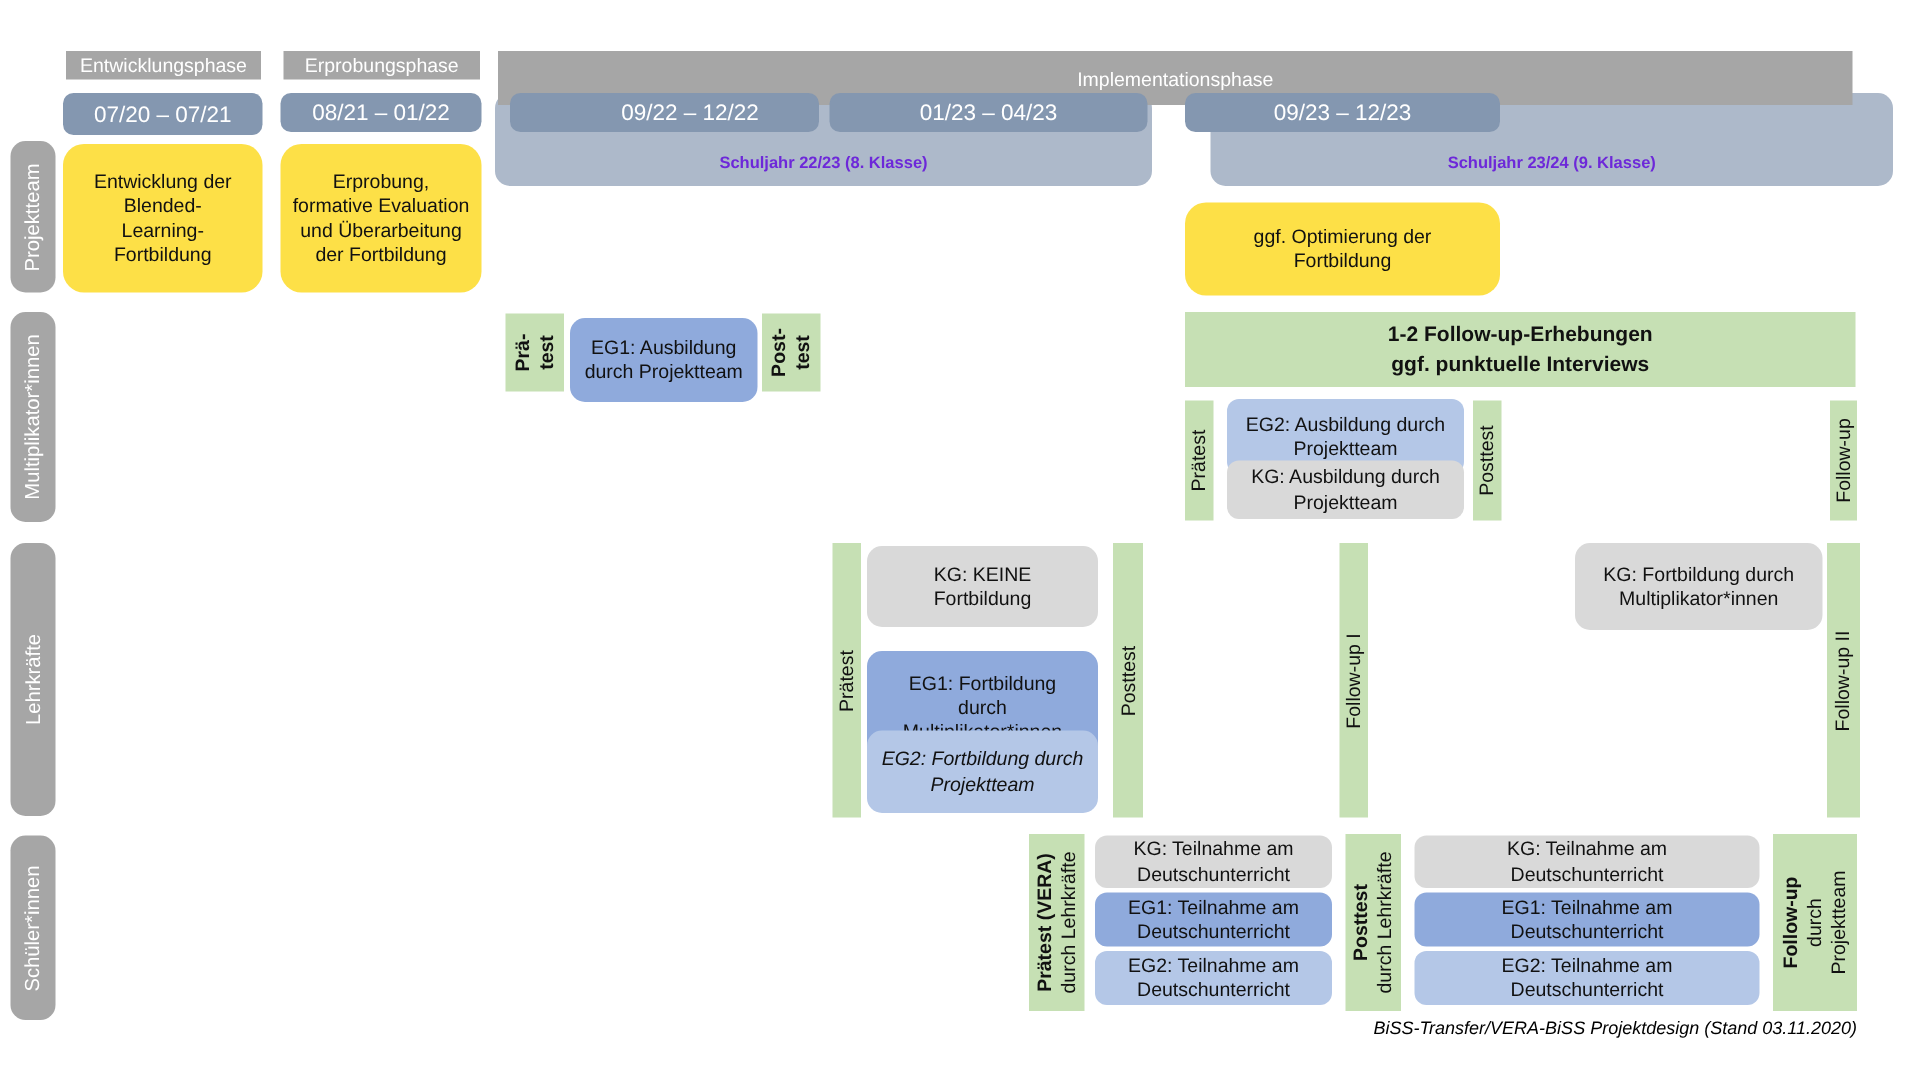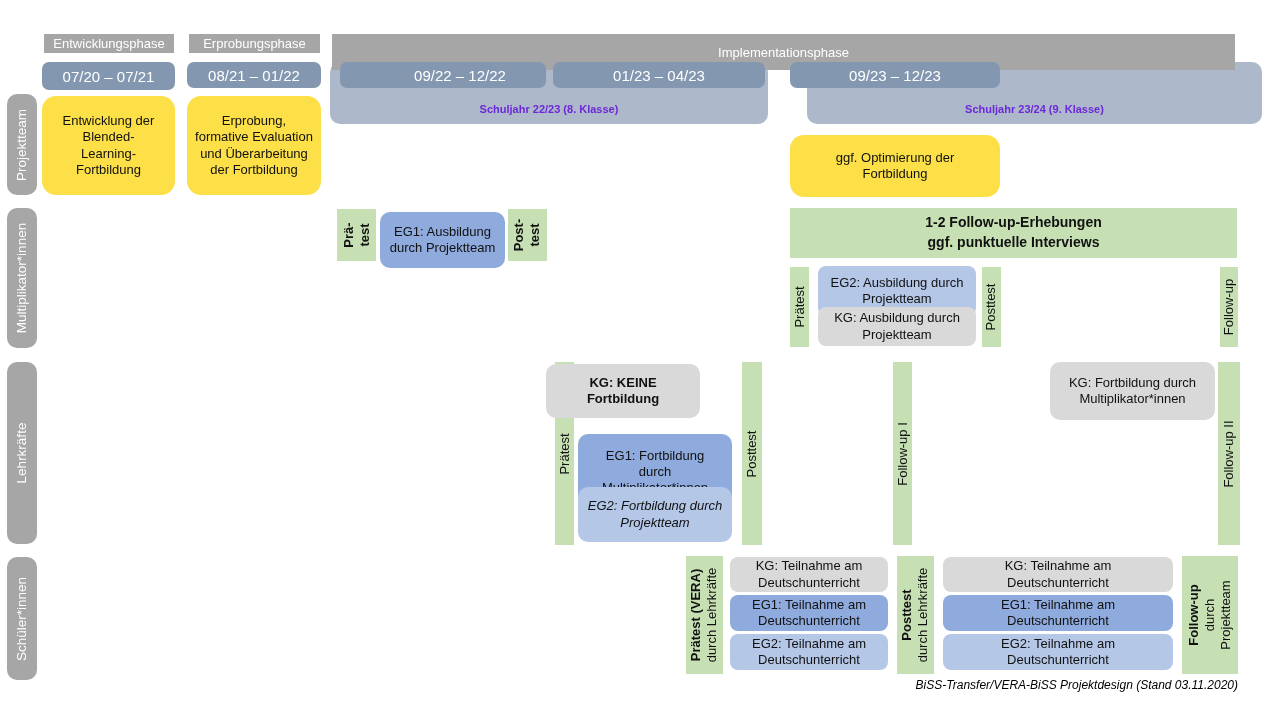--- a/index.html
+++ b/index.html
@@ -132,21 +132,21 @@
   <div class="abs vbar" style="left:982px;top:267px;width:19px;height:80px;">
     <div class="rot b">Posttest</div>
   </div>
   <div class="abs vbar" style="left:1220px;top:267px;width:18px;height:80px;">
     <div class="rot b">Follow-up</div>
   </div>
 
   <div class="abs vbar" style="left:555px;top:362px;width:19px;height:183px;">
     <div class="rot b">Prätest</div>
   </div>
-  <div class="abs box kgray round10" style="left:546px;top:364px;width:154px;height:54px;font-weight:bold;">
+  <div class="abs box kgray round10" style="left:578px;top:364px;width:154px;height:54px;">
     <span class="txt" style="max-width:112px;">KG: KEINE Fortbildung</span>
   </div>
   <div class="abs box blue1 round10" style="left:578px;top:422px;width:154px;height:76px;margin-top:12px;">
     <span class="txt" style="max-width:125px;">EG1: Fortbildung durch Multiplikator*innen</span>
   </div>
   <div class="abs box blue2 round10" style="left:578px;top:487px;width:154px;height:55px;">
     <span class="txt" style="max-width:135px;font-style:italic;">EG2: Fortbildung durch Projektteam</span>
   </div>
   <div class="abs vbar" style="left:742px;top:362px;width:20px;height:183px;">
     <div class="rot b">Posttest</div>

